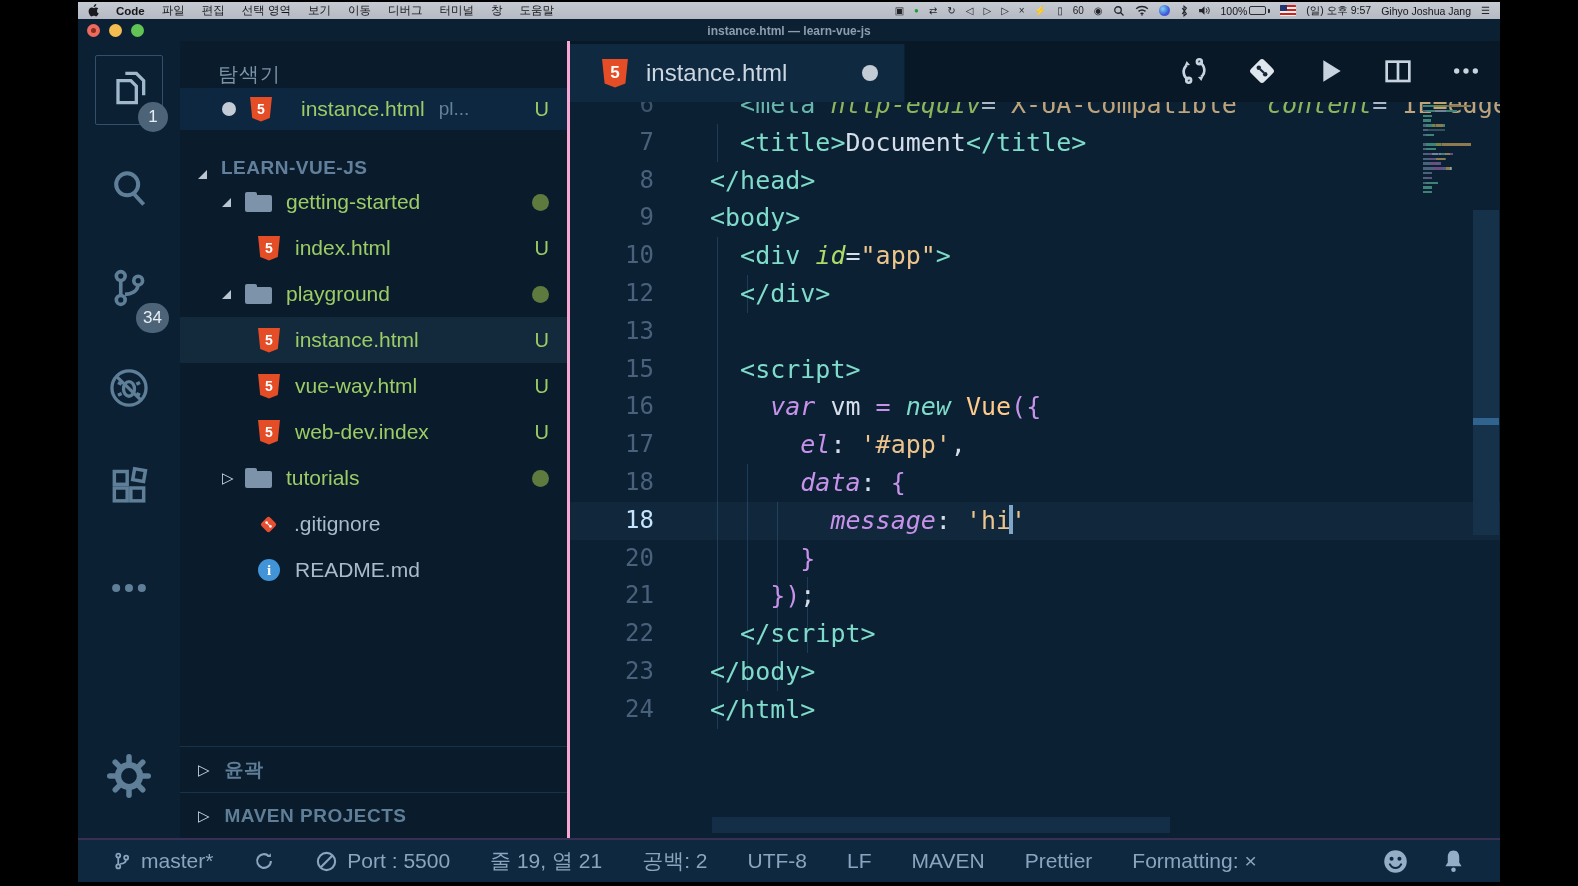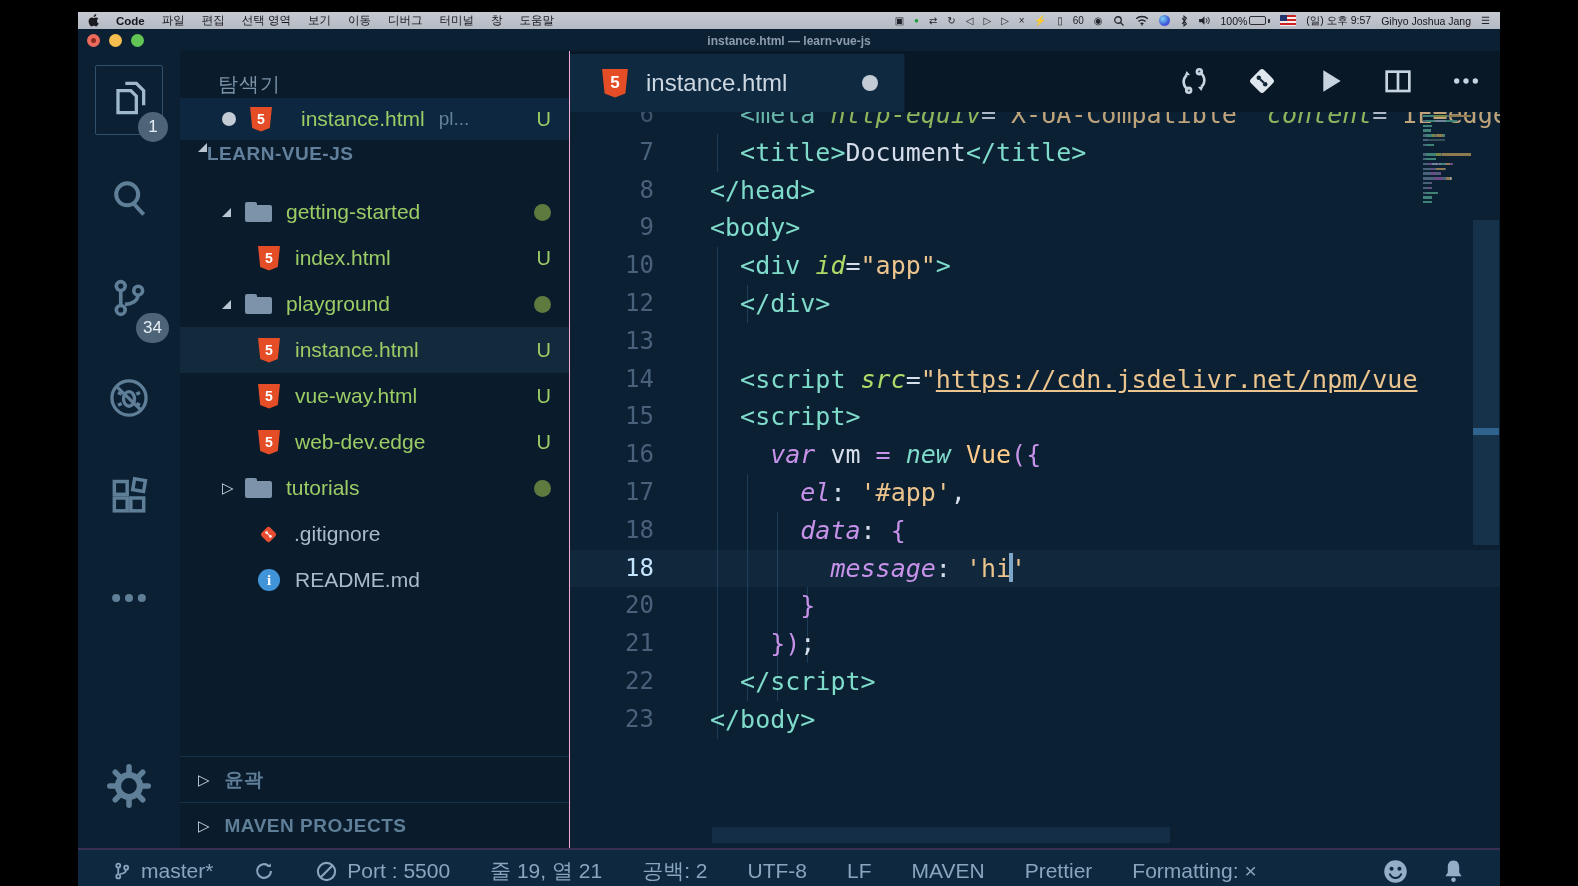--- a/index.html
+++ b/index.html
@@ -1,18 +1,18 @@
 <!DOCTYPE html>
 <html><head>
 <meta charset="utf-8">
 <style>
   * { margin:0; padding:0; box-sizing:border-box; }
   html,body { width:1578px; height:886px; background:#000; overflow:hidden;
     font-family:"Liberation Sans", sans-serif; }
-  #desktop { position:absolute; left:78px; top:12px; width:1422px; height:822px; }
+  #desktop { position:absolute; left:78px; top:2px; width:1422px; height:822px; }
 
   
   #menubar { position:absolute; left:0; top:0; width:100%; height:17px;
     background:linear-gradient(#c6cad2,#b4b9c3); display:flex; align-items:center;
     padding:0 10px; font-size:11.5px; color:#15161a; white-space:nowrap; }
   .mb-left { display:flex; align-items:center; gap:17px; }
   .mb-apple svg { display:block; }
   .mb-item { cursor:default; }
   .mb-item.app { font-weight:bold; }
   .mb-right { margin-left:auto; display:flex; align-items:center; gap:10px; font-size:10.5px; }
@@ -51,35 +51,35 @@
     justify-content:center; position:relative; color:#5f7e97; }
   .ab-item.active { border:1px solid #31506b; border-radius:2px; color:#9fb8cc; }
   .ab-item svg { width:44px; height:44px; }
   .ab-badge { position:absolute; right:-6px; bottom:-8px; min-width:30px; height:30px;
     padding:0 7px; background:#4d6478; color:#e6eef5; border-radius:15px; font-size:17px;
     display:flex; align-items:center; justify-content:center; }
   #ab-settings { margin-top:auto; margin-bottom:25px; }
 
   
   #sidebar { width:390px; flex:0 0 auto; background:#0a1c2c; position:relative;
-    border-right:1px solid #f9a8d4; overflow:hidden; }
+    border-right:3px solid #f9a8d4; overflow:hidden; }
   #sb-title { margin:20px 0 0 38px; font-size:20px; color:#7b93a8; letter-spacing:1px; }
   .tw-exp { width:0; height:0; border-bottom:9px solid #b9c6d2; border-left:9px solid transparent;
     flex:0 0 auto; }
   .tw-col { color:#cdd9e5; font-size:15px; flex:0 0 auto; }
   #oe-header { margin-top:18px; height:40px; display:flex; align-items:center; padding:0 8px 0 18px; gap:16px; }
   #oe-label { font-size:19px; color:#8fa6ba; font-weight:bold; }
   #oe-badge { margin-left:auto; background:#a9bac7; color:#0c1c2b; font-size:17px;
     padding:3px 10px; border-radius:3px; white-space:nowrap; }
   #oe-item { height:42px; background:#0d2740; display:flex; align-items:center; padding:0 18px 0 42px; gap:14px; }
   .mod-dot { width:14px; height:14px; border-radius:50%; background:#c3ccd5; flex:0 0 auto; }
   .file-label { font-size:21px; color:#9ccc65; }
   .file-detail { font-size:19px; color:#64809a; }
   .git-u { margin-left:auto; color:#9ccc65; font-size:20px; }
-  #proj-header { margin-top:3px; height:46px; display:flex; align-items:flex-start; padding:0 18px; }
+  #proj-header { margin-top:3px; height:46px; display:flex; align-items:flex-end; padding:0 18px; gap:14px; }
   #proj-label { font-size:19px; font-weight:bold; color:#62809c; letter-spacing:.5px; }
   .tree-row { height:46px; display:flex; align-items:center; padding-right:18px; position:relative; }
   .tree-row.selected { background:#13293c; }
   .tree-tw { width:9px; margin-right:14px; }
   .folder-ic { width:27px; height:20px; position:relative; margin-right:14px; flex:0 0 auto; }
   .folder-ic::before { content:""; position:absolute; left:0; top:0; width:12px; height:5px;
     background:#7d93a9; border-radius:2px 2px 0 0; }
   .folder-ic::after { content:""; position:absolute; left:0; top:3px; width:27px; height:17px;
     background:#7d93a9; border-radius:2px; }
   .html-ic { width:22px; height:25px; background:#e44d26; margin-right:15px; flex:0 0 auto;
@@ -347,21 +347,21 @@
               <span class="tree-label">instance.html</span>
               <span class="git-u">U</span>
             </div>
             <div class="tree-row" style="padding-left: 78px;">
               <span class="html-ic">5</span>
               <span class="tree-label">vue-way.html</span>
               <span class="git-u">U</span>
             </div>
             <div class="tree-row" style="padding-left: 78px;">
               <span class="html-ic">5</span>
-              <span class="tree-label">web-dev.edge</span>
+              <span class="tree-label">web-dev.index</span>
               <span class="git-u">U</span>
             </div>
             <div class="tree-row" style="padding-left: 42px;">
               <span class="tw-col tree-tw">▷</span>
               <span class="folder-ic"></span>
               <span class="tree-label">tutorials</span>
               <span class="folder-dot"></span>
             </div>
             <div class="tree-row" style="padding-left: 78px; text-align: center;">
               <span class="git-ic">
@@ -437,30 +437,30 @@
               <div class="guide" style="left: 237.3px; top: 475.4px; height: 75.6px;"></div>
             </div>
           <div id="code-lines">
               <div class="line dim"><span class="ln">6</span><span class="lc"><span class="tk-tag">  &lt;meta </span><span class="tk-attr">http-equiv</span><span class="tk-pn">=</span><span class="tk-str">"X-UA-Compatible"</span><span class="tk-pn"> </span><span class="tk-attr">content</span><span class="tk-pn">=</span><span class="tk-str">"IE=edge"</span></span></div>
               <div class="line"><span class="ln">7</span><span class="lc"><span class="tk-pn">  </span><span class="tk-tag">&lt;title&gt;</span><span class="tk-text">Document</span><span class="tk-tag">&lt;/title&gt;</span></span></div>
               <div class="line"><span class="ln">8</span><span class="lc"><span class="tk-tag">&lt;/head&gt;</span></span></div>
               <div class="line"><span class="ln">9</span><span class="lc"><span class="tk-tag">&lt;body&gt;</span></span></div>
               <div class="line"><span class="ln">10</span><span class="lc"><span class="tk-pn">  </span><span class="tk-tag">&lt;div </span><span class="tk-attr">id</span><span class="tk-pn">=</span><span class="tk-str">"app"</span><span class="tk-tag">&gt;</span></span></div>
               <div class="line"><span class="ln">12</span><span class="lc"><span class="tk-pn">  </span><span class="tk-tag">&lt;/div&gt;</span></span></div>
               <div class="line"><span class="ln">13</span><span class="lc"></span></div>
-              <div class="line"><span class="ln">14</span><span class="lc"><span class="tk-pn">  </span><span class="tk-tag">&lt;script </span><span class="tk-attr">src</span><span class="tk-pn">=</span><span class="tk-str">"</span><span class="tk-url">https://cdn.jsdelivr.net/npm/vue</span></span></div>
               <div class="line"><span class="ln">15</span><span class="lc"><span class="tk-pn">  </span><span class="tk-tag">&lt;script&gt;</span></span></div>
               <div class="line"><span class="ln">16</span><span class="lc"><span class="tk-pn">    </span><span class="tk-kw">var</span><span class="tk-text"> vm </span><span class="tk-kw">=</span><span class="tk-text"> </span><span class="tk-kw2">new</span><span class="tk-text"> </span><span class="tk-cls2">Vue</span><span class="tk-br">(</span><span class="tk-br">{</span></span></div>
               <div class="line"><span class="ln">17</span><span class="lc"><span class="tk-pn">      </span><span class="tk-prop">el</span><span class="tk-pn">:</span><span class="tk-pn"> </span><span class="tk-str">'#app'</span><span class="tk-pn">,</span></span></div>
               <div class="line"><span class="ln">18</span><span class="lc"><span class="tk-pn">      </span><span class="tk-prop">data</span><span class="tk-pn">:</span><span class="tk-pn"> </span><span class="tk-br">{</span></span></div>
               <div class="line curline"><span class="ln">18</span><span class="lc"><span class="tk-pn">        </span><span class="tk-prop">message</span><span class="tk-pn">:</span><span class="tk-pn"> </span><span class="tk-str">'hi</span><span class="tk-cursor"></span><span class="tk-str">'</span></span></div>
               <div class="line"><span class="ln">20</span><span class="lc"><span class="tk-pn">      </span><span class="tk-br">}</span></span></div>
               <div class="line"><span class="ln">21</span><span class="lc"><span class="tk-pn">    </span><span class="tk-br">})</span><span class="tk-pn">;</span></span></div>
               <div class="line"><span class="ln">22</span><span class="lc"><span class="tk-pn">  </span><span class="tk-tag">&lt;/script&gt;</span></span></div>
               <div class="line"><span class="ln">23</span><span class="lc"><span class="tk-tag">&lt;/body&gt;</span></span></div>
+              <div class="line"><span class="ln">24</span><span class="lc"><span class="tk-tag">&lt;/html&gt;</span></span></div>
             </div>
           <div id="minimap">
               <div class="mm-line">
                 <span class="mm-seg mm-tag" style="width: 10.8px;"></span>
                 <span class="mm-seg mm-attr" style="width: 13.5px;"></span>
                 <span class="mm-seg mm-pn" style="width: 1.35px;"></span>
                 <span class="mm-seg mm-str" style="width: 22.95px;"></span>
               </div>
               <div class="mm-line">
                 <span class="mm-seg mm-pn" style="width: 2.7px;"></span>

